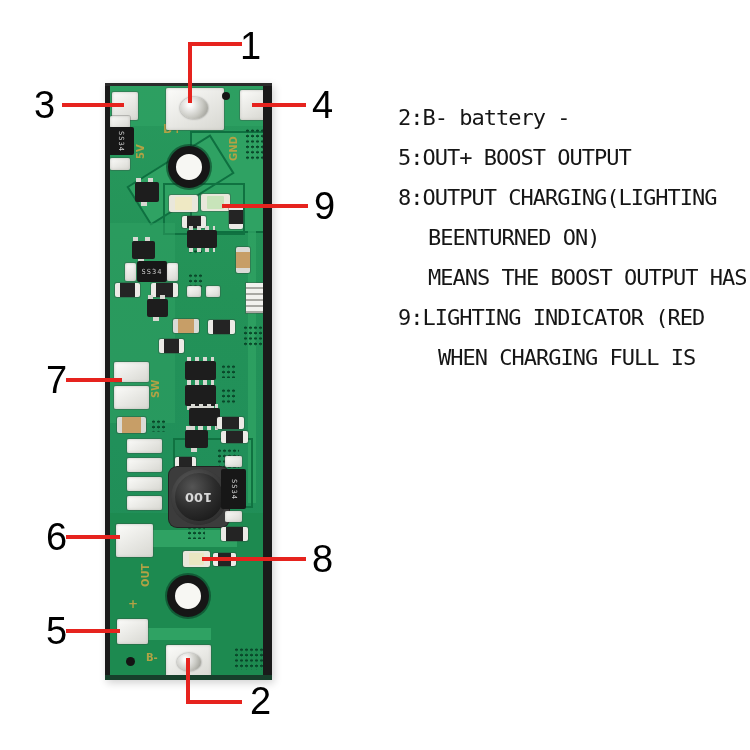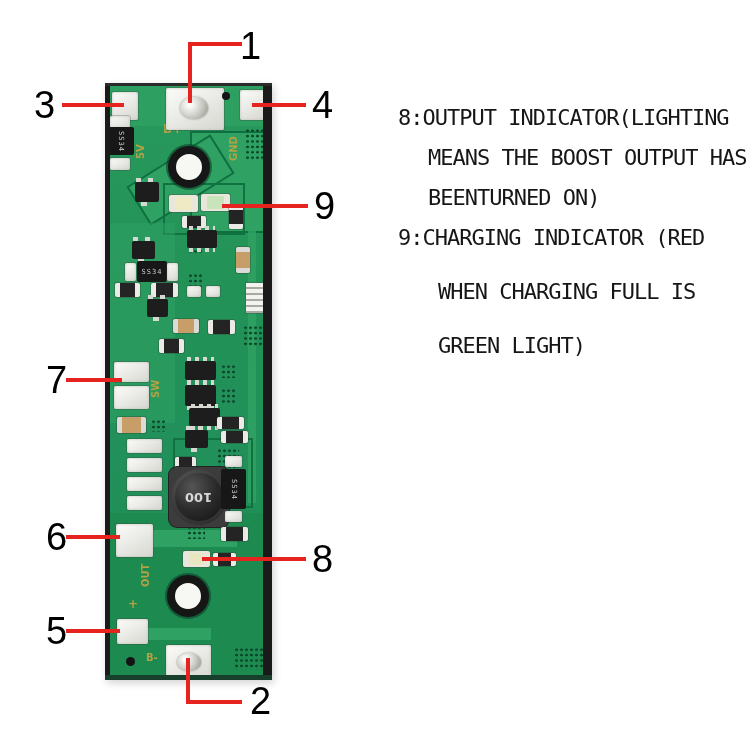--- a/index.html
+++ b/index.html
@@ -60,21 +60,21 @@
   .cl{position:absolute;background:#e6231e;}
   .num{position:absolute;color:#000;font-family:"Liberation Sans",sans-serif;
        font-size:38px;line-height:40px;}
 
   
   .legend{position:absolute;left:398px;top:98px;width:345px;}
   .lline{height:40px;line-height:40px;white-space:nowrap;color:#161616;
          font-family:"DejaVu Sans Mono","Liberation Mono",monospace;
          font-size:22px;letter-spacing:-1px;}
   .ind1{padding-left:30px;}
-  .ind2{padding-left:40px;margin-top:14px;}
+  .ind2{padding-left:40px;}
 </style>
 </head>
 <body>
 
 <div class="stage">
 
   <div class="board">
 
     <div class="a pour" style="left:4px;top:3px;width:154px;height:40px;opacity:.75;"></div>
     <div class="a pour" style="left:85px;top:48px;width:73px;height:98px;border:2px solid #0e7040;"></div>
@@ -208,21 +208,22 @@
   <div class="num" style="left:34px;top:85px;">3</div>
   <div class="num" style="left:312px;top:85px;">4</div>
   <div class="num" style="left:314px;top:186px;">9</div>
   <div class="num" style="left:46px;top:360px;">7</div>
   <div class="num" style="left:46px;top:517px;">6</div>
   <div class="num" style="left:46px;top:611px;">5</div>
   <div class="num" style="left:312px;top:539px;">8</div>
   <div class="num" style="left:250px;top:681px;">2</div>
 
   <div class="legend">
-    <div class="lline">8:OUTPUT INDICATOR(LIGHTING</div>
+    <div class="lline">2:B- battery -</div>
+    <div class="lline">5:OUT+ BOOST OUTPUT</div>
+    <div class="lline">8:OUTPUT CHARGING(LIGHTING</div>
+    <div class="lline ind1">BEENTURNED ON)</div>
     <div class="lline ind1">MEANS THE BOOST OUTPUT HAS</div>
-    <div class="lline ind1">BEENTURNED ON)</div>
-    <div class="lline">9:CHARGING INDICATOR (RED</div>
+    <div class="lline">9:LIGHTING INDICATOR (RED</div>
     <div class="lline ind2">WHEN CHARGING FULL IS</div>
-    <div class="lline ind2">GREEN LIGHT)</div>
   </div>
 
 </div>
 
 </body></html>

